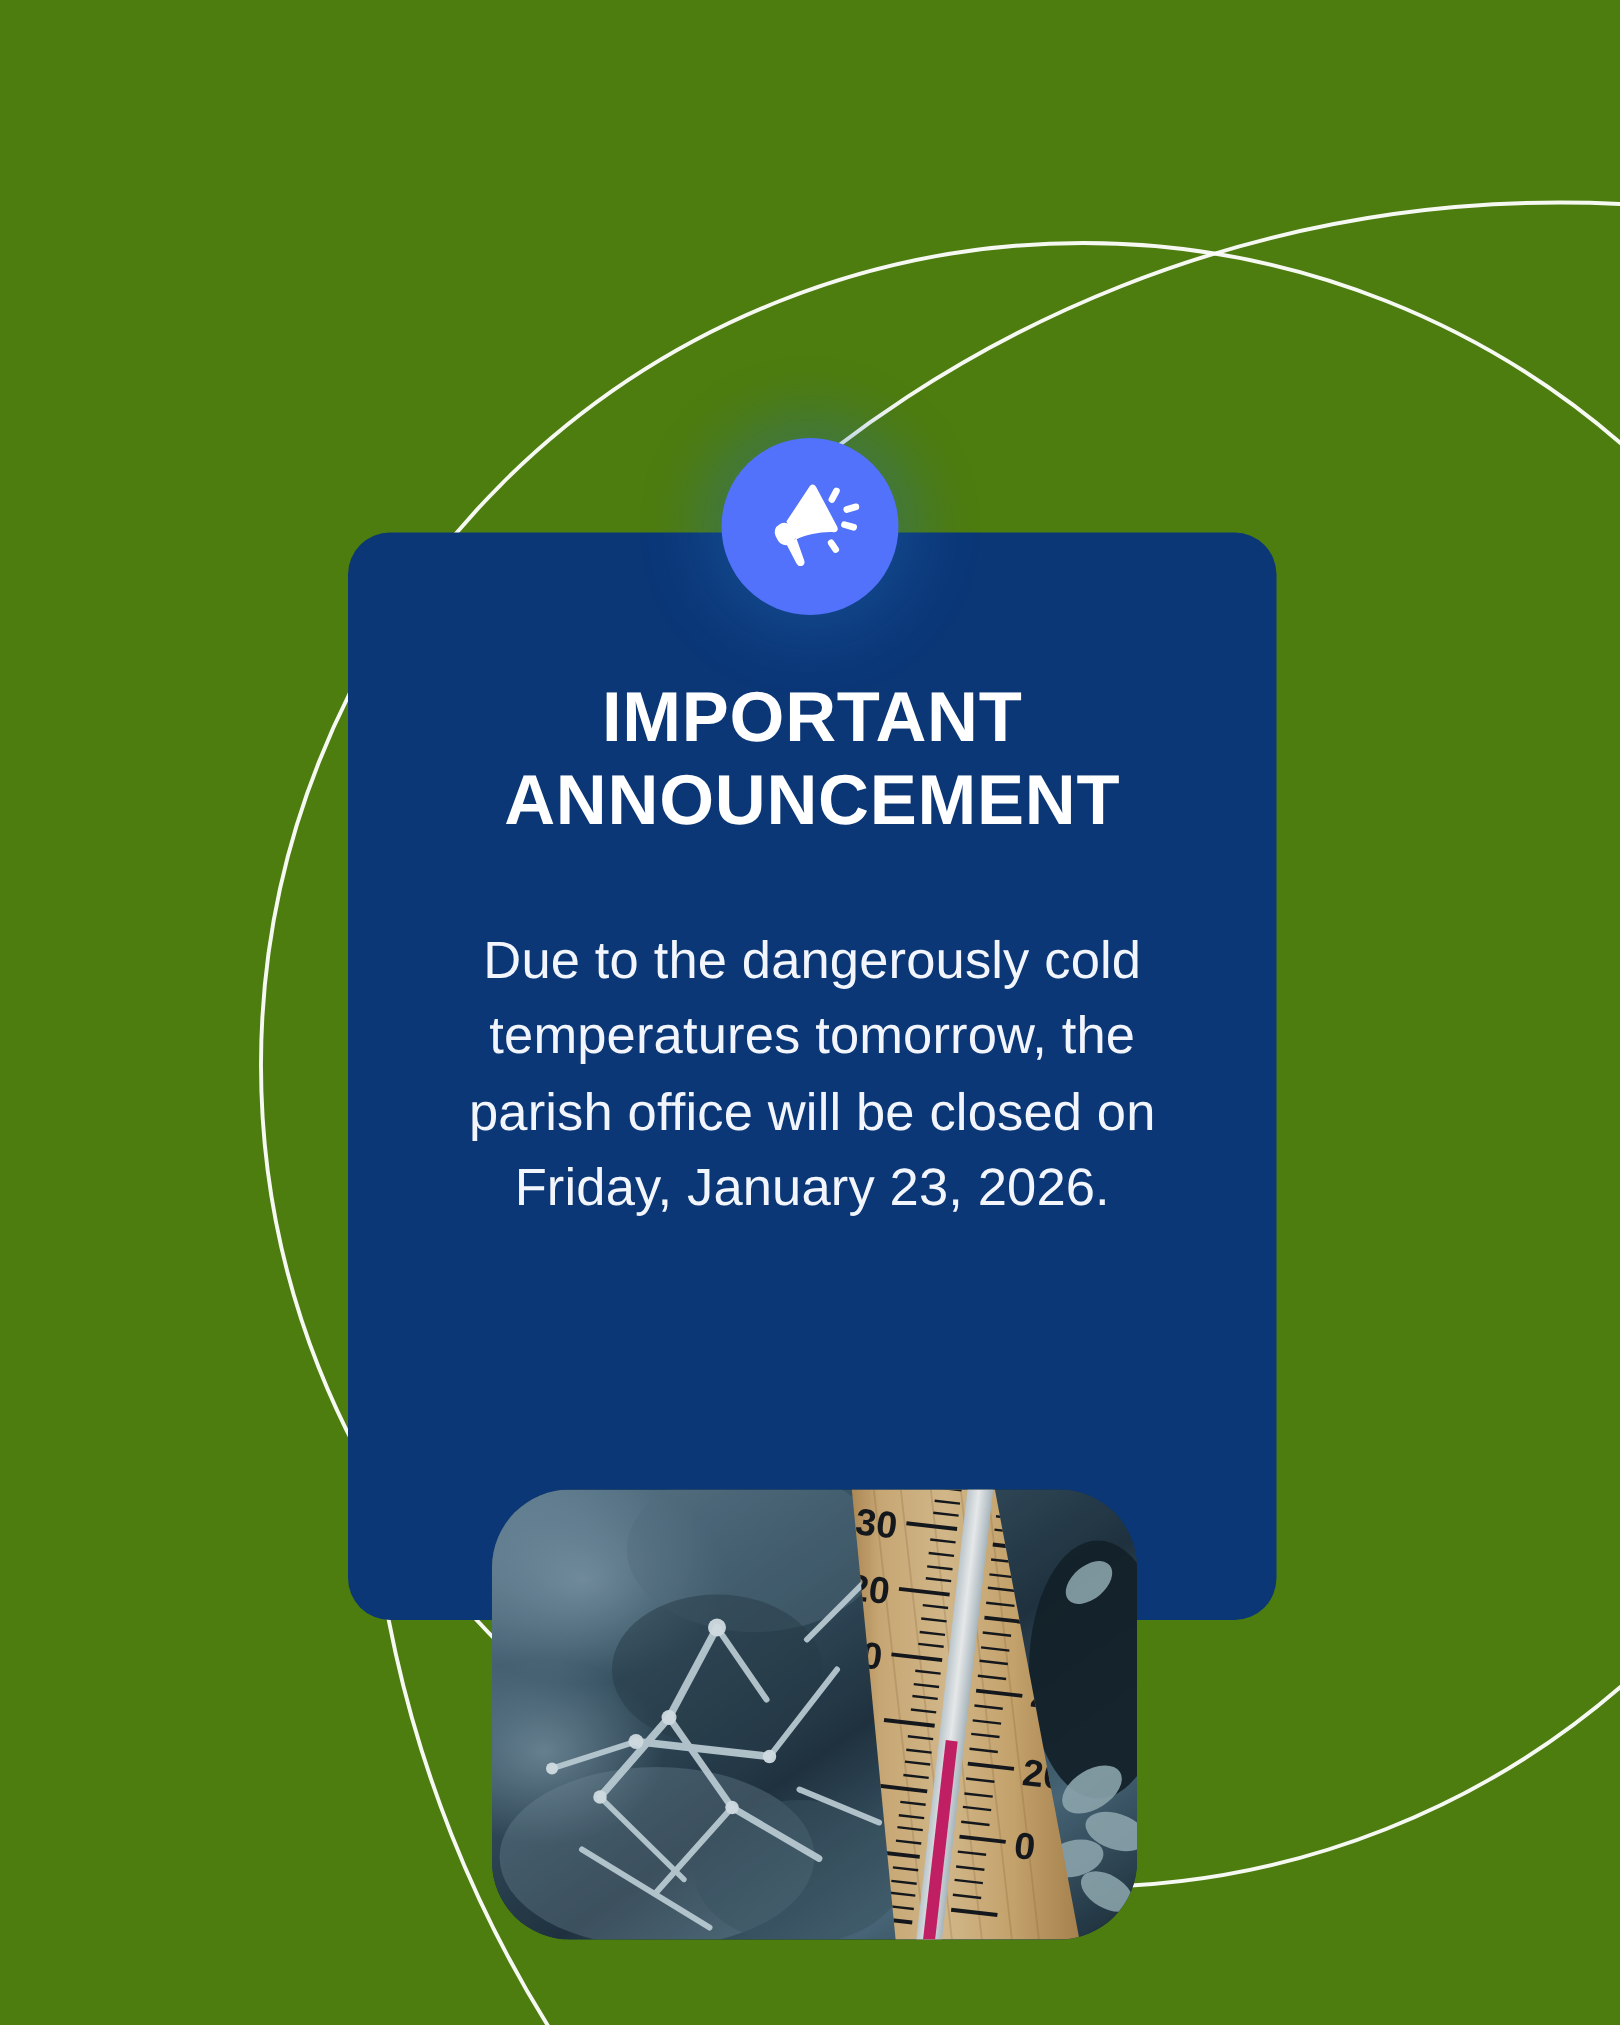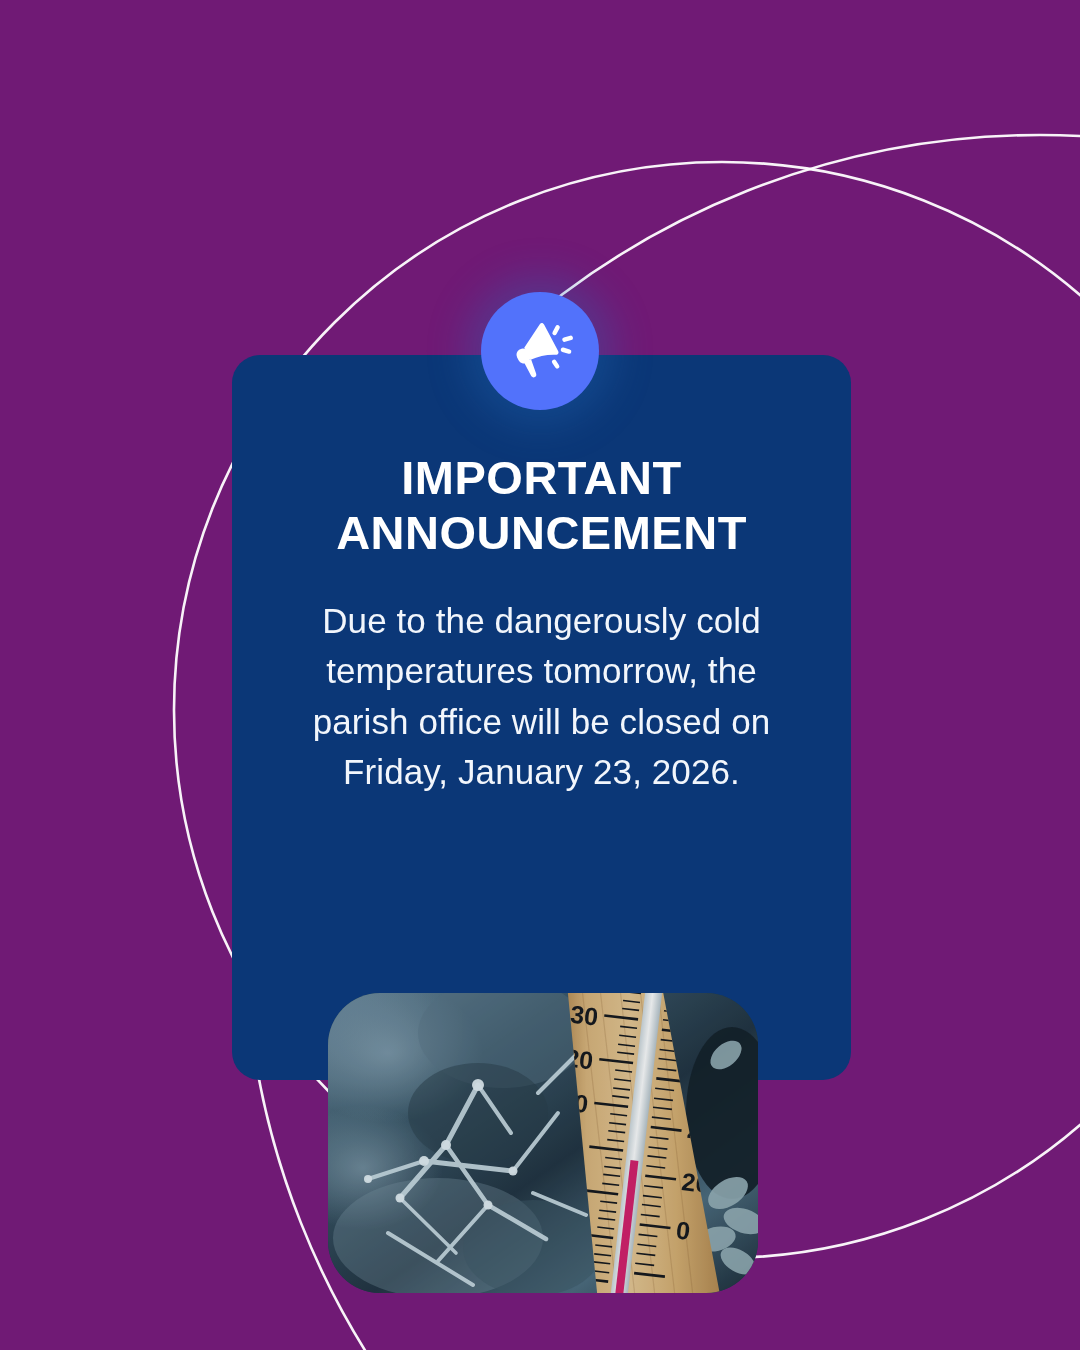--- a/index.html
+++ b/index.html
@@ -5,21 +5,21 @@
 <style>
   * { margin:0; padding:0; box-sizing:border-box; }
   html, body {
     width:1080px; height:1350px;
     overflow:hidden;
     font-family:"Liberation Sans", sans-serif;
   }
   #poster {
     position:relative;
     width:1080px; height:1350px;
-    background:#701a75;
+    background:#4d7c0f;
     overflow:hidden;
   }
 
   
   #bg-arcs {
     position:absolute; inset:0;
     width:1080px; height:1350px;
     pointer-events:none;
   }
 
@@ -51,21 +51,21 @@
   #headline {
     color:#FFFFFF;
     font-size:47px;
     font-weight:bold;
     line-height:1.16;
     letter-spacing:0.5px;
     white-space:pre-line;
   }
 
   #body-text {
-    margin-top:36px;
+    margin-top:56px;
     color:#F2F6FC;
     font-size:35px;
     font-weight:400;
     line-height:1.44;
     letter-spacing:0.1px;
     white-space:pre-line;
   }
 
   
   #photo-card {

